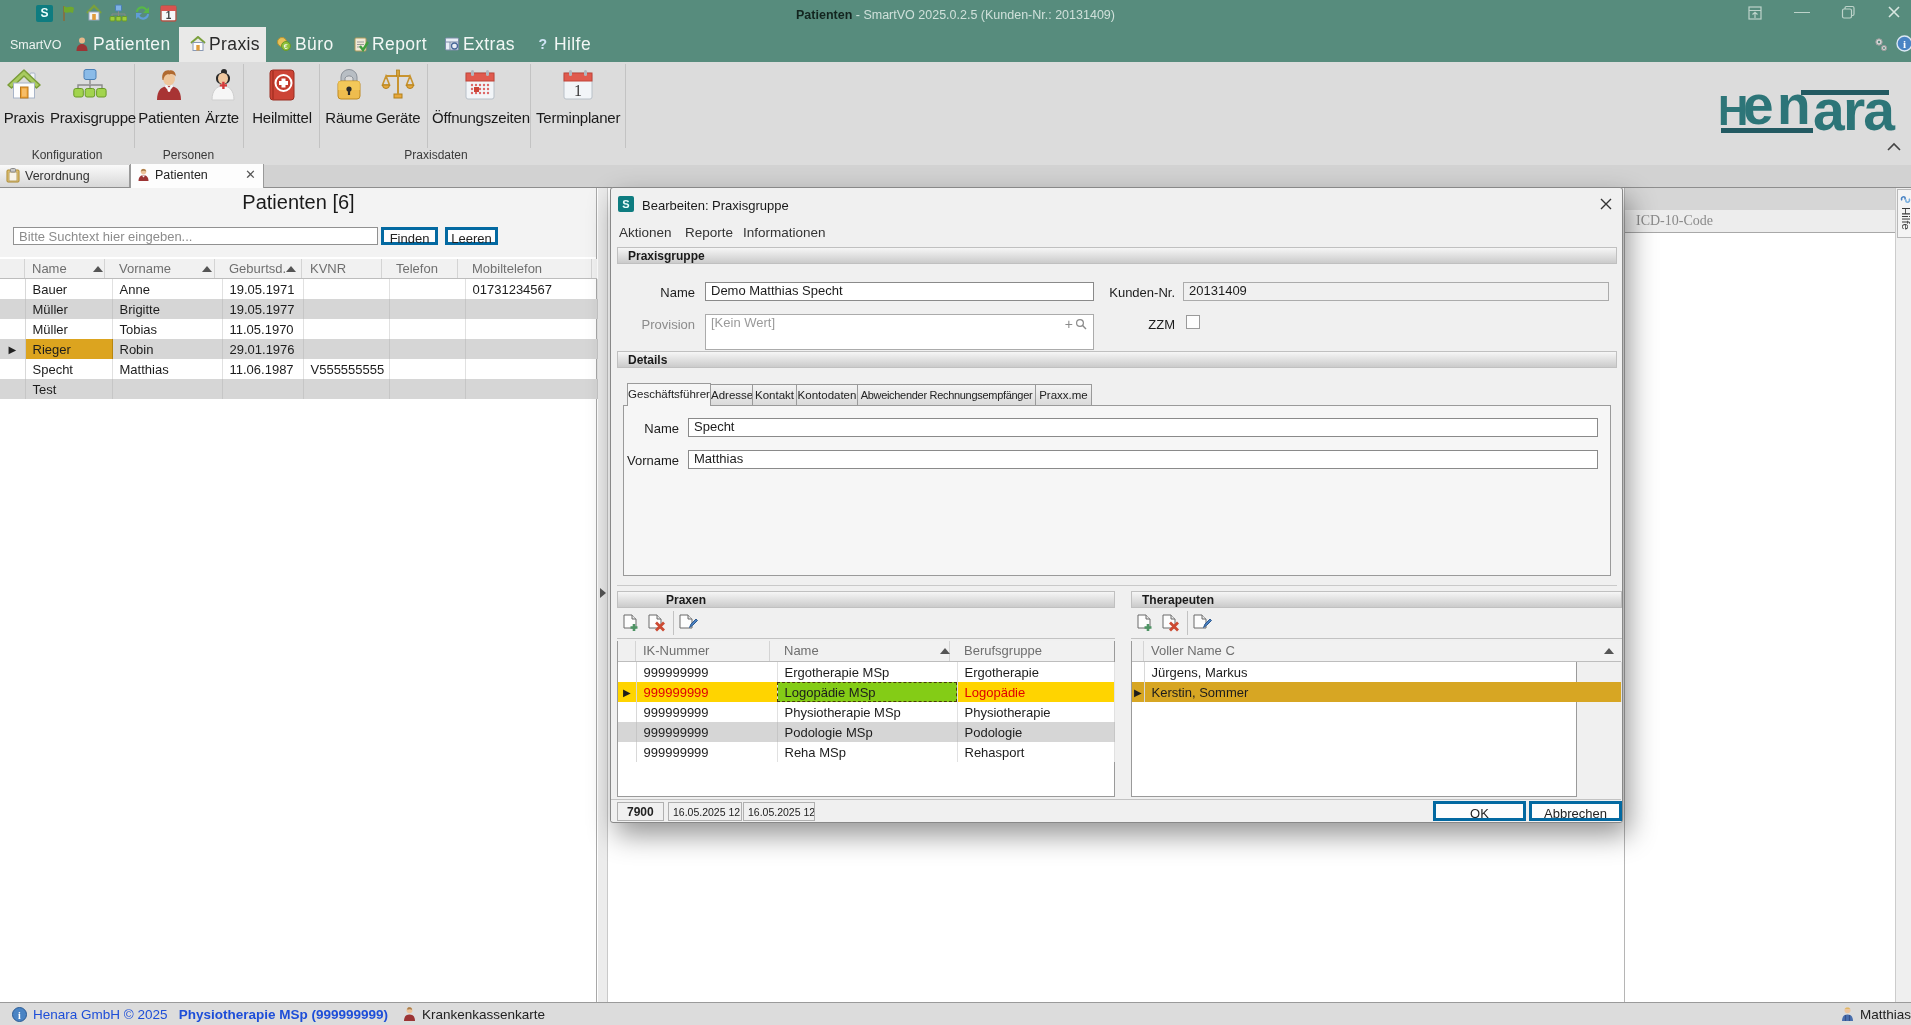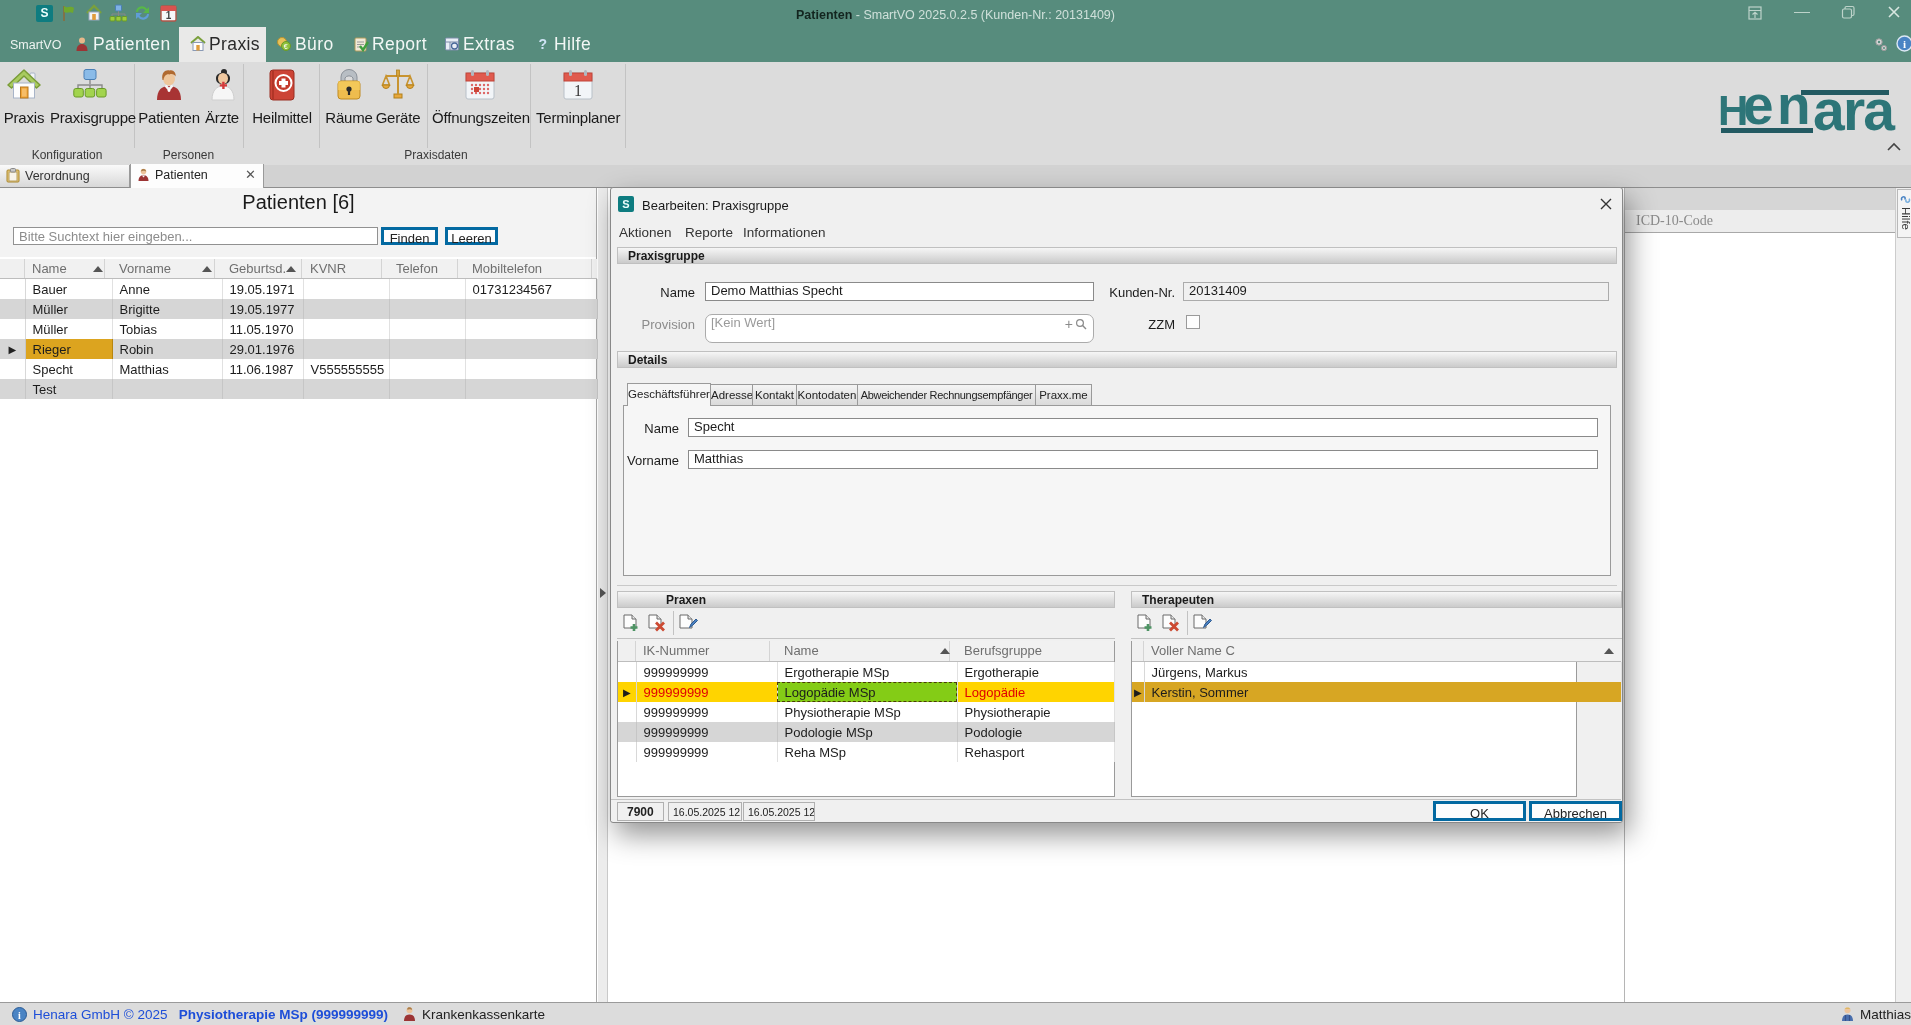--- a/index.html
+++ b/index.html
@@ -430,21 +430,21 @@
     <div class="abs" style="left:8px;top:37px;font-size:13.5px;color:#333;">Aktionen</div>
     <div class="abs" style="left:74px;top:37px;font-size:13.5px;color:#333;">Reporte</div>
     <div class="abs" style="left:132px;top:37px;font-size:13.5px;color:#333;">Informationen</div>
 
     <div class="gband" style="left:6px;top:59px;width:1000px;">Praxisgruppe</div>
     <div class="dlbl" style="left:20px;top:97px;width:64px;">Name</div>
     <div class="input" style="left:94px;top:94px;width:389px;height:19px;">Demo Matthias Specht</div>
     <div class="dlbl" style="left:480px;top:97px;width:84px;">Kunden-Nr.</div>
     <div class="input ro" style="left:572px;top:94px;width:426px;height:19px;">20131409</div>
     <div class="dlbl" style="left:20px;top:129px;width:64px;color:#8c8c8c;">Provision</div>
-    <div class="input" style="left:94px;top:126px;width:389px;height:29px;color:#9a9a9a;border-color:#ababab;border-radius:7px;">[Kein Wert]
+    <div class="input" style="left:94px;top:126px;width:389px;height:36px;color:#9a9a9a;border-color:#ababab;">[Kein Wert]
       <span style="position:absolute;right:20px;top:1px;color:#8a8a8a;font-size:14px;">+</span>
       <svg style="position:absolute;right:6px;top:3px" width="12" height="12" viewBox="0 0 12 12">
           <circle cx="5" cy="5" r="3.4" fill="none" stroke="#8a8a8a" stroke-width="1.2"></circle>
           <path d="M7.6 7.6 L11 11" stroke="#8a8a8a" stroke-width="1.4"></path>
         </svg>
     </div>
     <div class="dlbl" style="left:500px;top:129px;width:64px;color:#1c1c1c;">ZZM</div>
     <div class="abs" style="left:575px;top:127px;width:14px;height:14px;background:#fdfdfd;border:1px solid #9a9a9a;"></div>
 
     <div class="gband" style="left:6px;top:163px;width:1000px;">Details</div>

